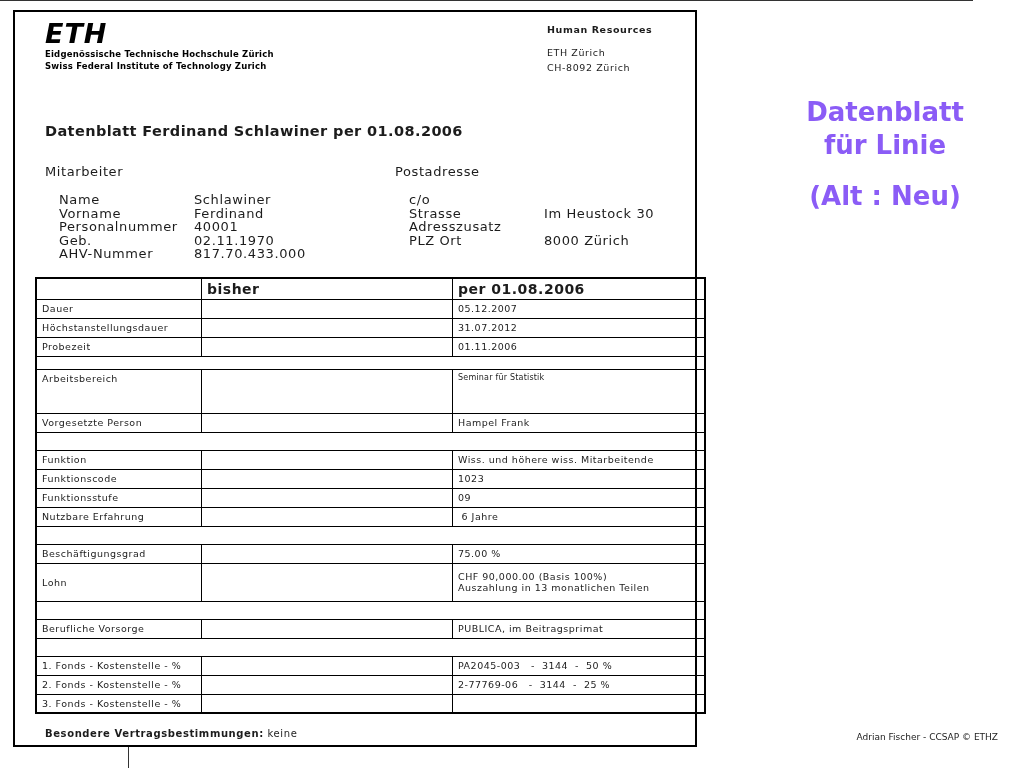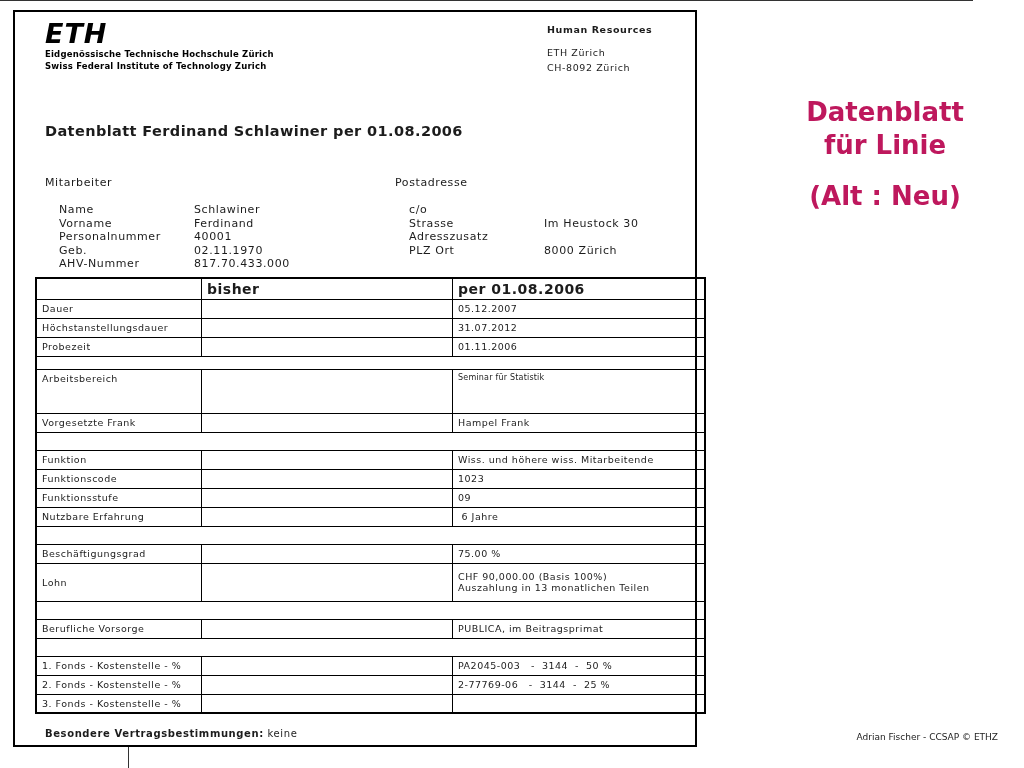--- a/index.html
+++ b/index.html
@@ -20,21 +20,21 @@
   .logo .eth { font-size:27px; font-weight:bold; font-style:italic; letter-spacing:1px; color:#000; }
   .logo .ll { font-size:8.5px; font-weight:bold; line-height:11.5px; color:#000; letter-spacing:0.2px; }
   .logo .ll:first-of-type { margin-top:3px; }
 
   .hrblock { position:absolute; left:532px; top:12px; font-size:9.5px; }
   .hrblock .dept { font-weight:bold; }
   .hrblock .addr { margin-top:11px; line-height:14.5px; }
 
   .doc-title { position:absolute; left:30px; top:111px; font-size:14.5px; font-weight:bold; letter-spacing:0.4px; }
 
-  .infoblock { position:absolute; top:164px; font-size:11px; }
+  .infoblock { position:absolute; top:152px; font-size:13px; }
   .infoblock.mit  { left:30px;  width:330px; }
   .infoblock.post { left:380px; width:290px; }
   .infoblock .rows { margin-top:14px; }
   .infoblock .irow { line-height:13.5px; white-space:pre-wrap;margin-left:14px; }
   .infoblock .lbl { display:inline-block; width:135px; }
 
   table.doc { position:absolute; left:20px; top:265px; width:635px;
               border-collapse:collapse; table-layout:fixed;
               border:2px solid #000; font-size:9.5px; color:#1c1c1c; letter-spacing:0.5px; }
   table.doc td { border:1px solid #000; padding:1px 5px; overflow:hidden; white-space:pre-wrap; }
@@ -51,21 +51,21 @@
   tr.tall { height:44px; }
   tr.tall td { vertical-align:top; padding-top:3px; }
   tr.lohn { height:38px; }
   .small { font-size:8px; letter-spacing:0.2px; }
 
   .besondere { position:absolute; left:30px; top:716px; font-size:10px; }
   .besondere .blbl { font-weight:bold; }
 
   
   .slide-title { position:absolute; left:745px; top:96px; width:280px; text-align:center;
-                 color:#be185d; font-weight:bold; z-index:1; }
+                 color:#8b5cf6; font-weight:bold; z-index:1; }
   .slide-title .t1 { width:205px; margin:0 auto; font-size:26px; line-height:33px; }
   .slide-title .t2 { margin-top:19px; font-size:26px; }
 
   .slide-footer { position:absolute; right:26px; top:732px; font-size:9px; color:#222; z-index:1; }
 </style>
 </head>
 <body>
 
 <div class="slide">
 
@@ -135,21 +135,21 @@
       </tr>
       <tr class="sp">
             <td colspan="3"></td>
           </tr>
       <tr class="tall">
         <td class="c1">Arbeitsbereich</td>
         <td class="c2"></td>
         <td class="c3 small">Seminar für Statistik</td>
       </tr>
       <tr class="r">
-        <td class="c1">Vorgesetzte Frank</td>
+        <td class="c1">Vorgesetzte Person</td>
         <td class="c2"></td>
         <td class="c3">Hampel Frank</td>
       </tr>
       <tr class="sp2">
             <td colspan="3"></td>
           </tr>
       <tr class="r">
         <td class="c1">Funktion</td>
         <td class="c2"></td>
         <td class="c3">Wiss. und höhere wiss. Mitarbeitende</td>

